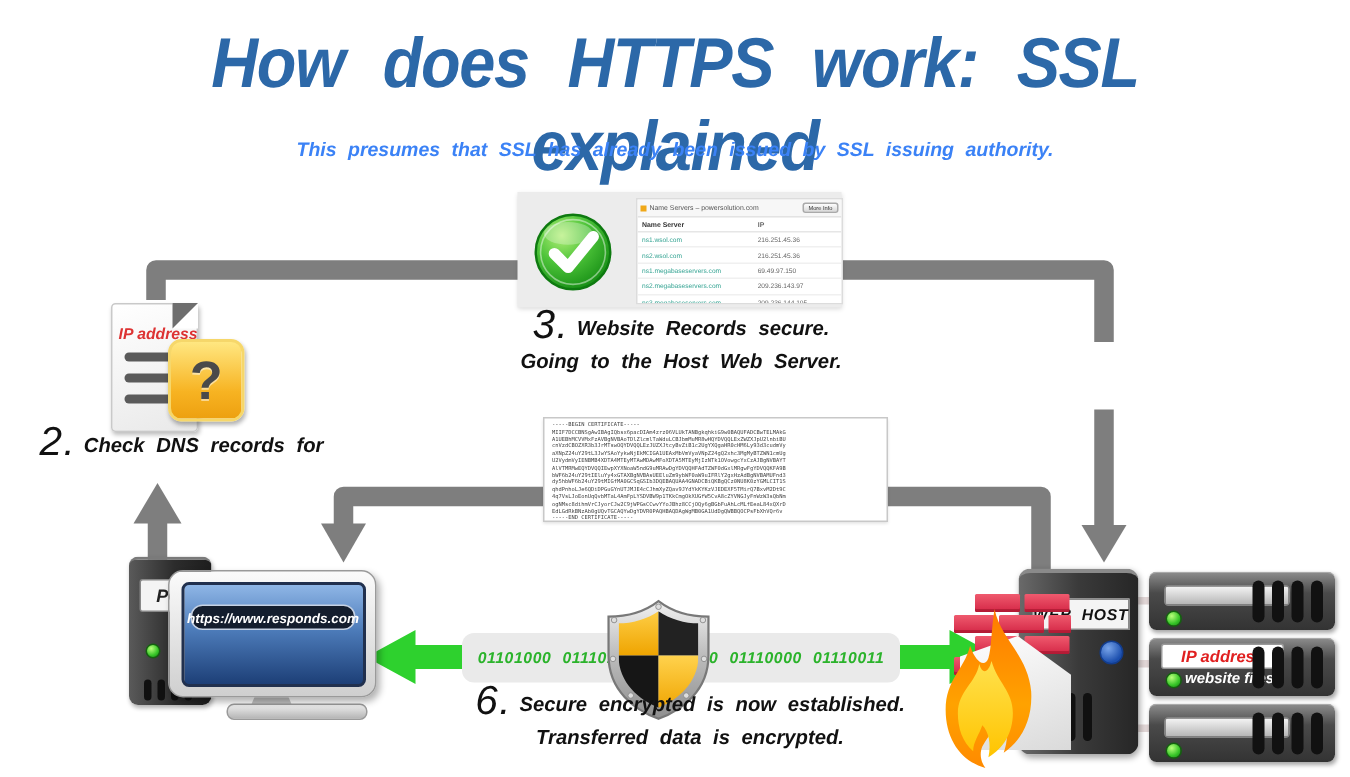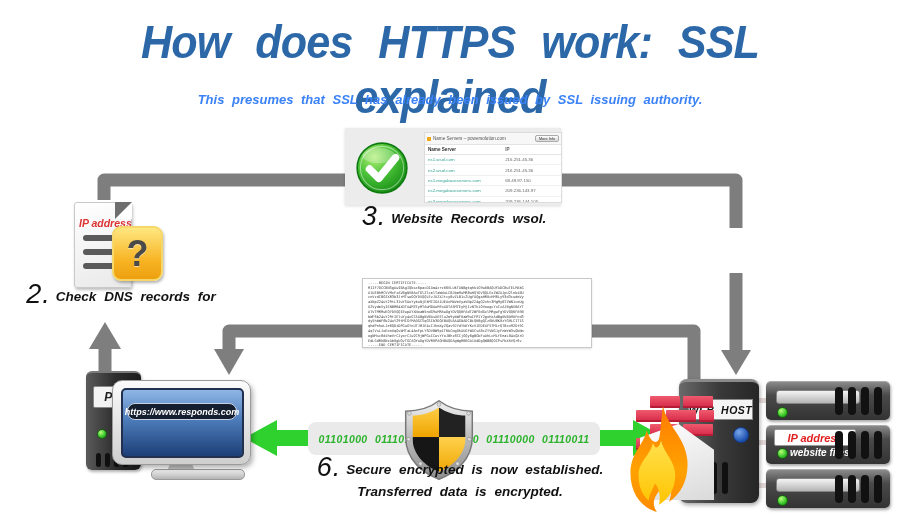--- a/index.html
+++ b/index.html
@@ -184,21 +184,22 @@
     <div class="dns-row">
         <span class="dns-c1">ns2.megabaseservers.com</span>
         <span class="dns-c2">209.236.143.97</span>
       </div>
     <div class="dns-row">
         <span class="dns-c1">ns3.megabaseservers.com</span>
         <span class="dns-c2">209.236.144.105</span>
       </div>
   </div>
   <div class="abs cap" style="left:345px;top:201px;width:218px">
-    <div><span class="cap-num">3.</span><span>Website Records wsol.</span></div>
+    <div><span class="cap-num">3.</span><span>Website Records secure.</span></div>
+    <div>Going to the  Host Web Server.</div>
   </div>
 
 
   <div class="abs" id="doc">
     <div class="abs" id="doc-fold"></div>
     <div class="abs" id="doc-label">IP address</div>
     <div class="abs doc-line" style="top:32px;width:40px"></div>
     <div class="abs doc-line" style="top:46px;width:40px"></div>
     <div class="abs doc-line" style="top:60px;width:34px"></div>
   </div>

